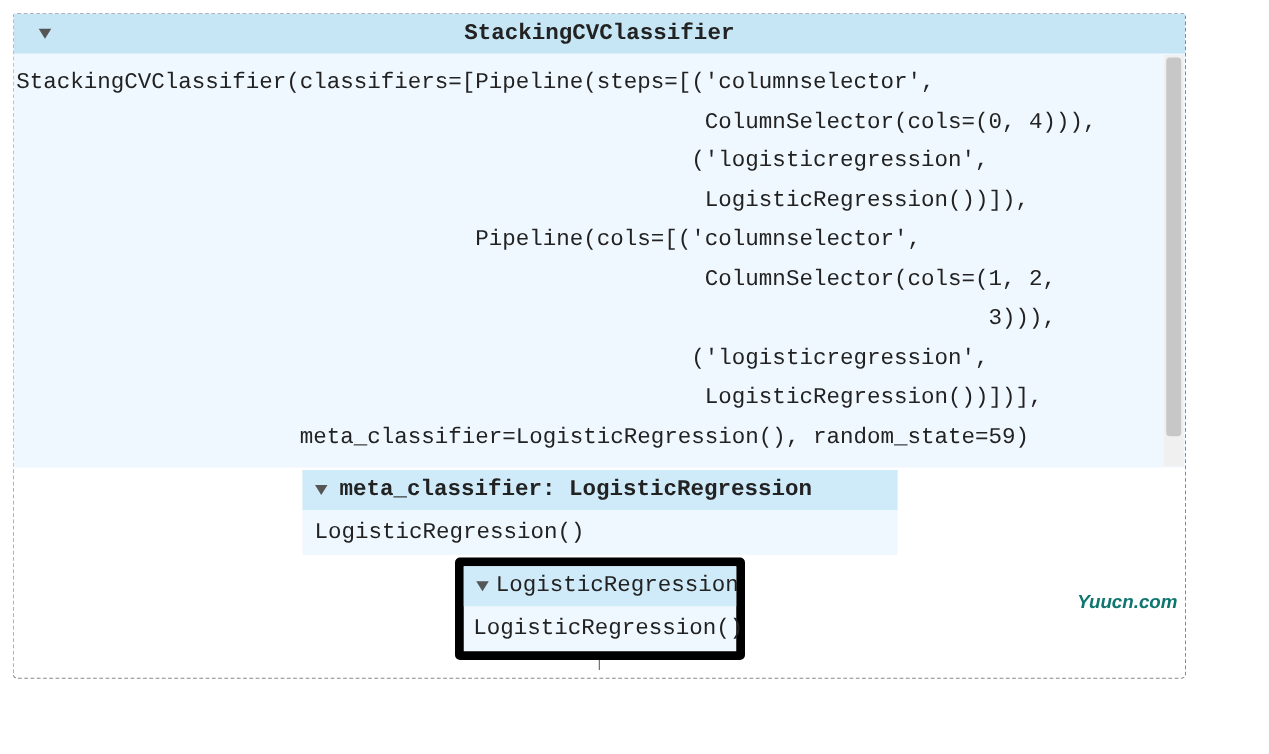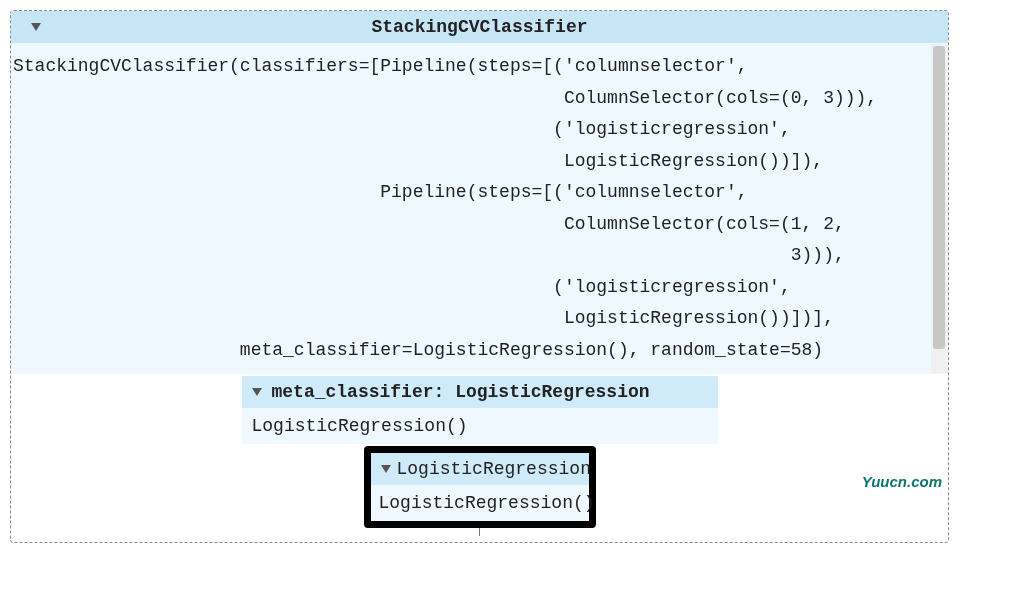--- a/index.html
+++ b/index.html
@@ -129,29 +129,29 @@
 <body>
 
 <div class="outer">
 
   <div class="header-main">
     <span class="tri"></span>
     <span>StackingCVClassifier</span>
   </div>
 
   <div class="scroll-area"><span>StackingCVClassifier(classifiers=[Pipeline(steps=[('columnselector',</span>
-<span>                                                   ColumnSelector(cols=(0, 3))),</span>
+<span>                                                   ColumnSelector(cols=(0, 4))),</span>
 <span>                                                  ('logisticregression',</span>
 <span>                                                   LogisticRegression())]),</span>
-<span>                                  Pipeline(steps=[('columnselector',</span>
+<span>                                  Pipeline(cols=[('columnselector',</span>
 <span>                                                   ColumnSelector(cols=(1, 2,</span>
 <span>                                                                        3))),</span>
 <span>                                                  ('logisticregression',</span>
 <span>                                                   LogisticRegression())])],</span>
-<span>                     meta_classifier=LogisticRegression(), random_state=58)</span><div class="scrollbar-track"><div class="scrollbar-thumb"></div></div></div>
+<span>                     meta_classifier=LogisticRegression(), random_state=59)</span><div class="scrollbar-track"><div class="scrollbar-thumb"></div></div></div>
 
   <div class="sub-section">
     <div class="box2">
       <div class="box2-header">
         <span class="tri-left"></span>
         <span>meta_classifier: LogisticRegression</span>
       </div>
       <div class="box2-body">LogisticRegression()</div>
     </div>
 

